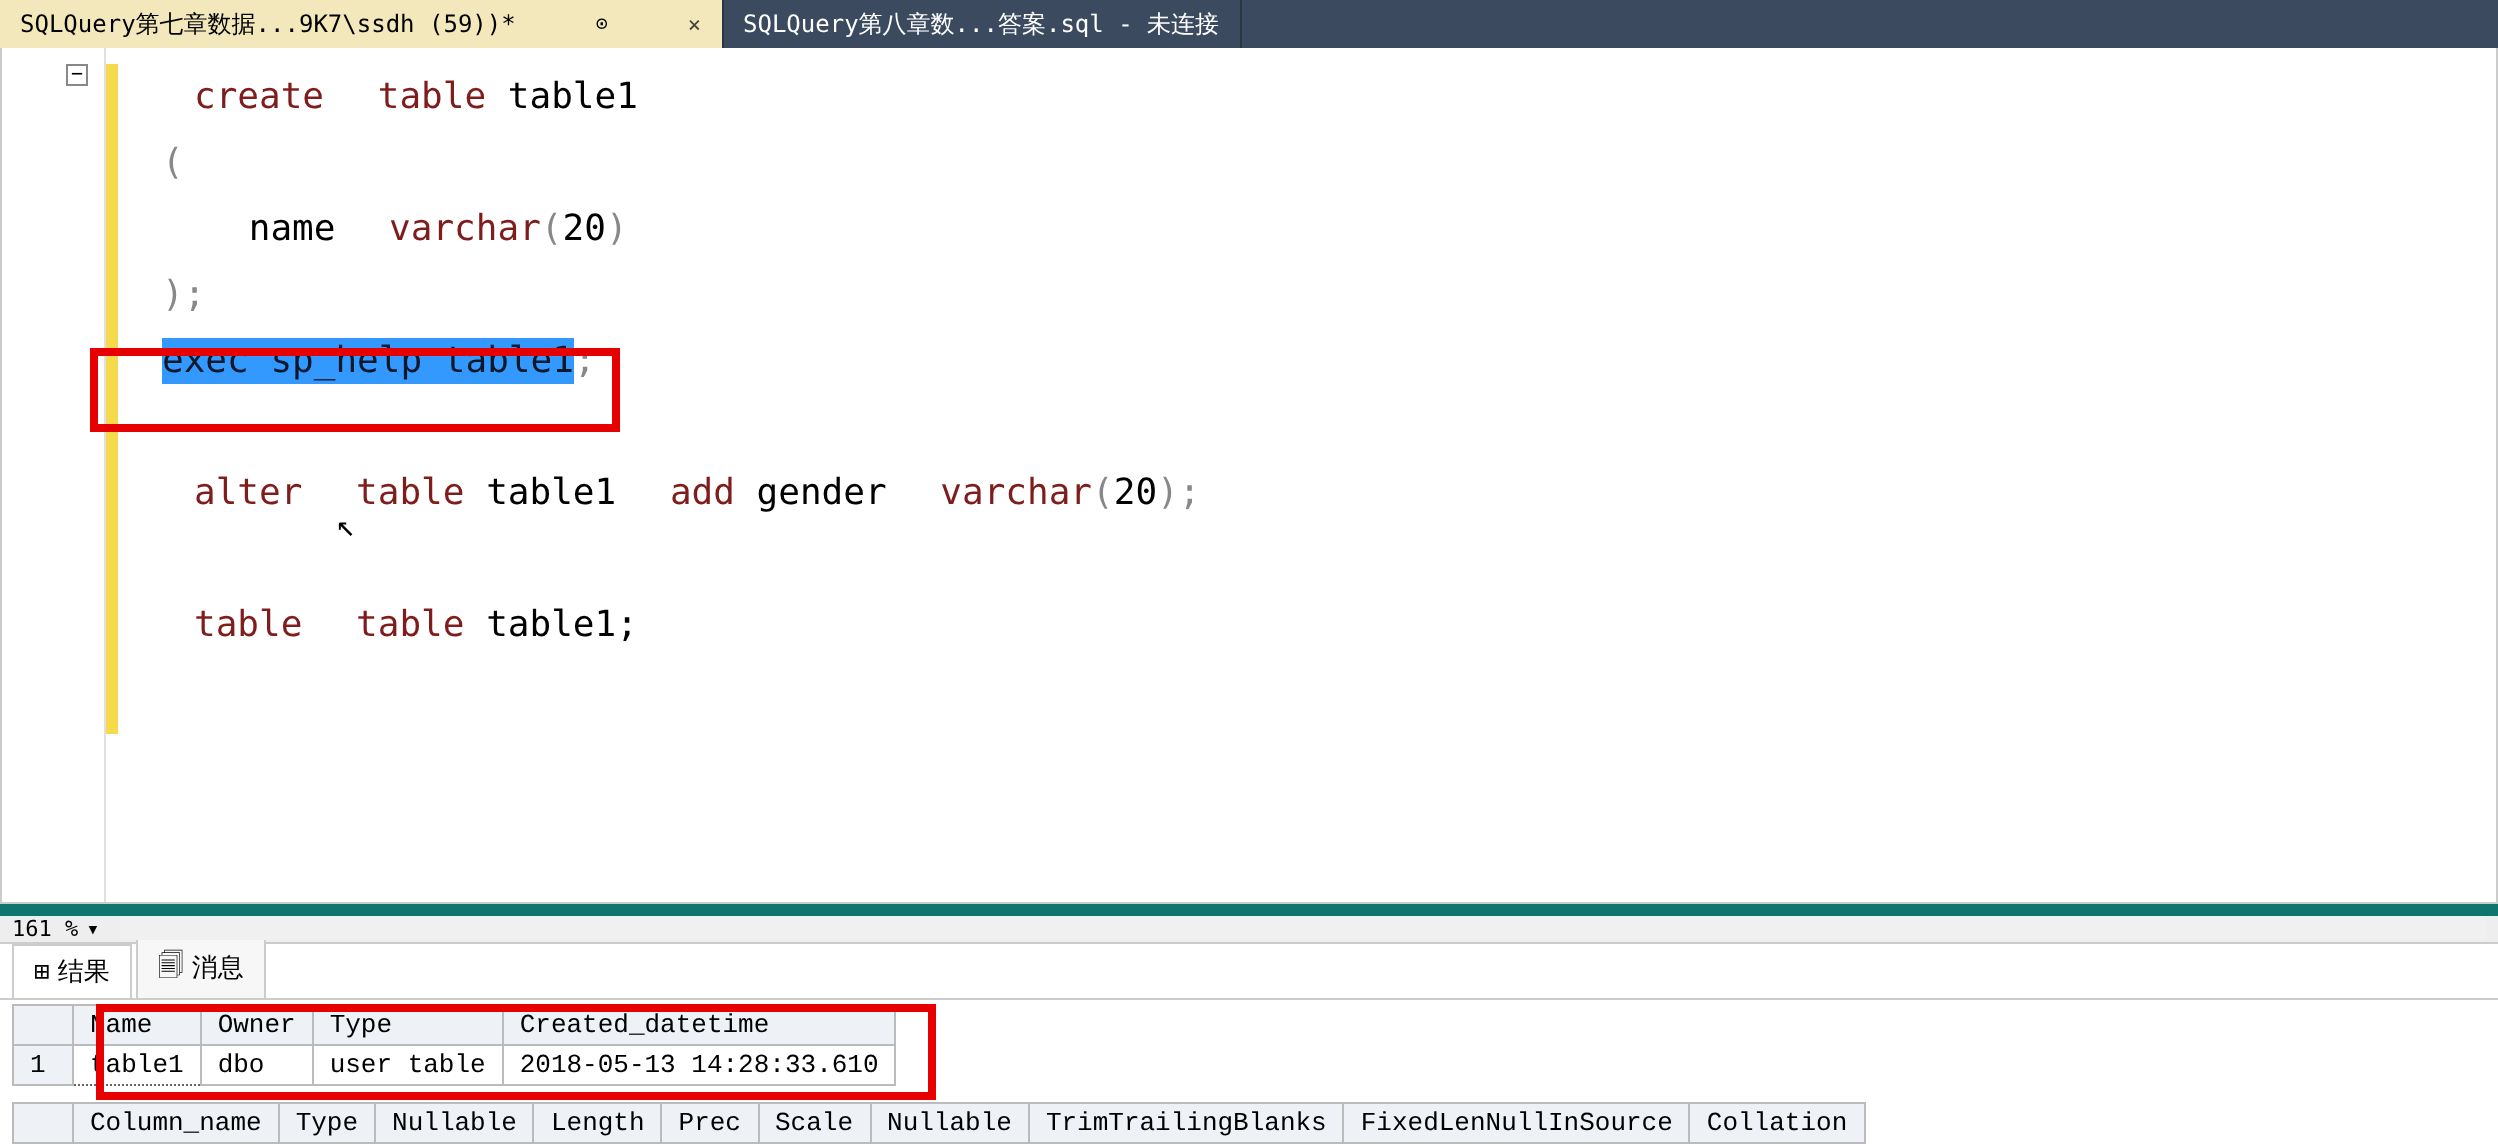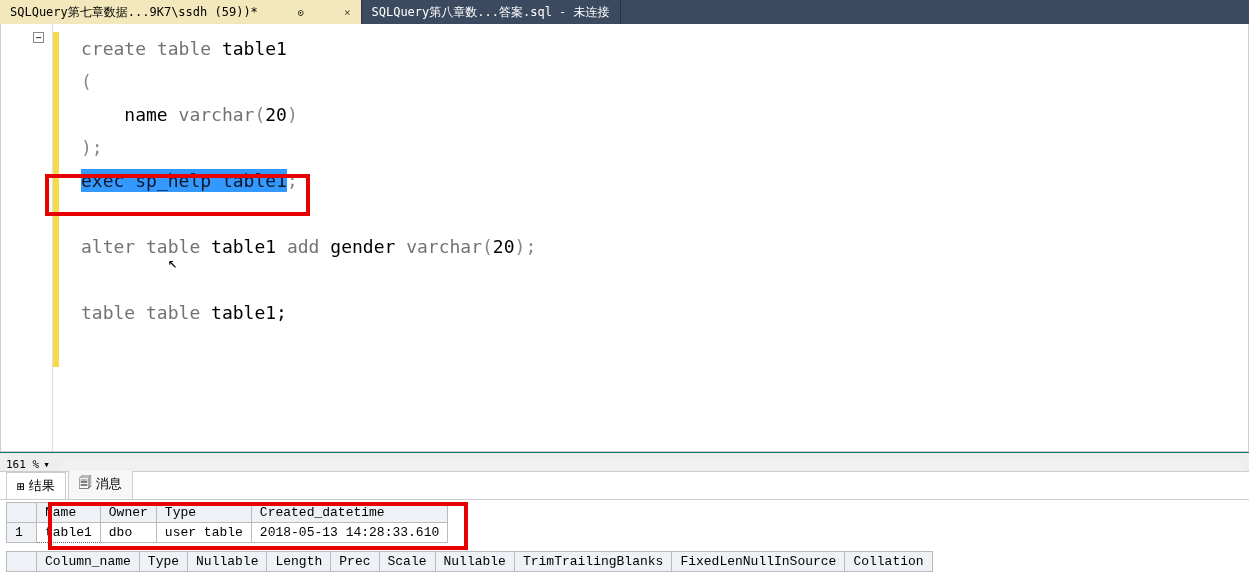--- a/index.html
+++ b/index.html
@@ -9,27 +9,27 @@
 .tab.active { background: #f2e8bb; color: #000; gap: 40px; }
 .tab.inactive { background: #3b4a5e; color: #fff; }
 .tab-close { font-size: 11px; cursor: pointer; opacity: 0.7; }
 .tab-pin { font-size: 10px; }
 .editor-area { flex: 1; background: #fff; position: relative; border: 1px solid #ccc; border-top: none; display: flex; }
 .left-margin { width: 52px; background: #fff; border-right: 1px solid #e0e0e0; position: relative; }
 .yellow-bar { position: absolute; left: 52px; top: 8px; width: 6px; height: 335px; background: #f7d94c; }
 .code-content { padding: 8px 0 8px 28px; font-family: Consolas, monospace; font-size: 18px; line-height: 33px; position: relative; }
 .collapse-icon { position: absolute; left: -20px; top: 8px; width: 11px; height: 11px; border: 1px solid #888; background: #fff; display: flex; align-items: center; justify-content: center; font-size: 10px; line-height: 1; cursor: pointer; }
 .code-line { white-space: pre; }
-.kw-blue { color: #737373; }
+.kw-blue { color: #7f1d1d; margin-left: 16px; }
 .plain { color: #000; }
 .gray { color: #888; }
 .highlighted { background: #3399ff; color: #0f172a; padding: 1px 0; }
 .red-box { position: absolute; border: 4px solid #e60000; pointer-events: none; }
 .cursor-icon { position: absolute; left: 115px; top: 222px; font-size: 16px; pointer-events: none; }
-.zoom-bar { height: 20px; background: #eee; border-top: 1px solid #0f766e; border-bottom: 1px solid #ccc; display: flex; align-items: flex-end; padding-left: 6px; font-size: 11px; gap: 4px; }
+.zoom-bar { height: 20px; background: #eee; border-top: 6px solid #0f766e; border-bottom: 1px solid #ccc; display: flex; align-items: flex-start; padding-left: 6px; font-size: 11px; gap: 4px; }
 .scroll-track { flex: 1; margin: 0 6px; height: 12px; background: #f0f0f0; position: relative; }
 .results-tabs { height: 28px; display: flex; align-items: flex-end; padding-left: 6px; gap: 2px; border-bottom: 1px solid #ccc; }
 .result-tab { padding: 4px 10px; font-size: 13px; display: flex; align-items: center; gap: 4px; border: 1px solid #ccc; border-bottom: none; background: #f7f7f7; }
 .result-tab.active { background: #fff; }
 .grid-panel { flex-shrink: 0; background: #fff; position: relative; padding: 2px 6px; }
 .grid { border-collapse: collapse; font-family: "Courier New", monospace; font-size: 13px; }
 .grid th, .grid td { border: 1px solid #bbb; padding: 2px 8px; text-align: left; font-weight: normal; }
 .grid th { background: #eef2f6; }
 .row-header { background: #eef2f6; text-align: center; width: 30px; }
 .dotted-cell { border: 1px dotted #666 !important; }

